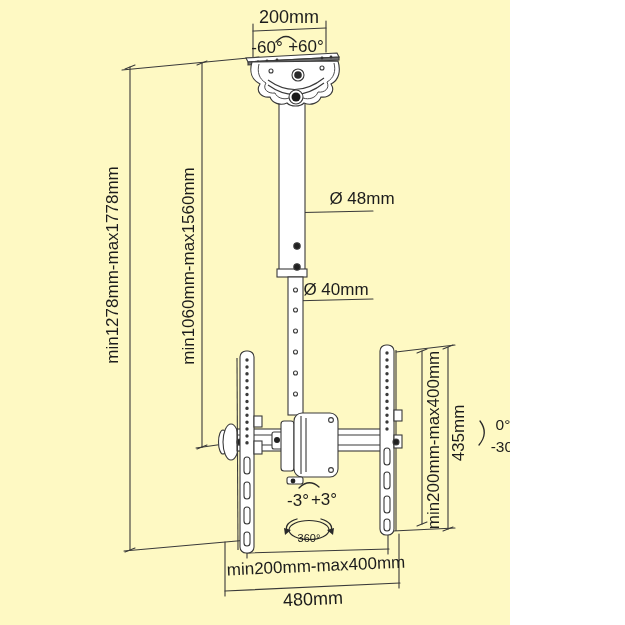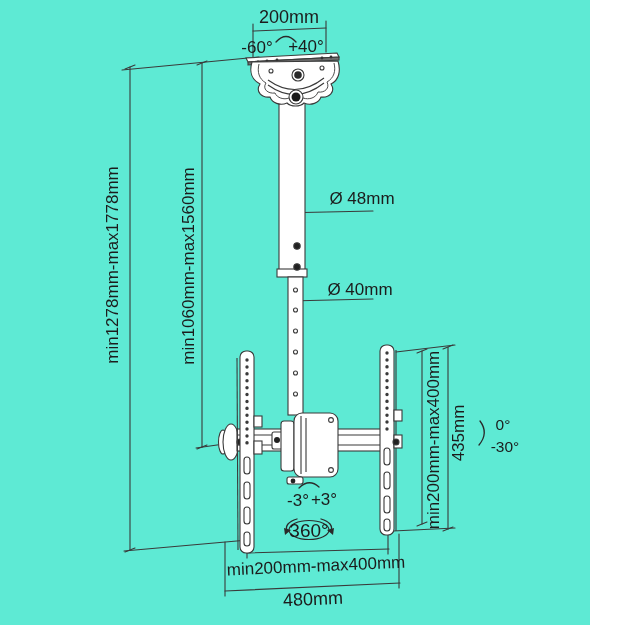--- a/index.html
+++ b/index.html
@@ -1,24 +1,24 @@
 <!DOCTYPE html>
 <html><head>
 <meta charset="utf-8">
 <style>
   html,body{margin:0;padding:0;background:#fff;}
-  #stage{position:relative;width:590px;height:625px;background:#5eead4;overflow:hidden;
+  #stage{position:relative;width:510px;height:625px;background:#fef9c3;overflow:hidden;
          font-family:"Liberation Sans",sans-serif;}
   #line-art{position:absolute;left:0;top:0;}
   .lbl{position:absolute;white-space:nowrap;color:#1c1c1c;font-size:17px;
        transform:translate(-50%,-50%);line-height:1;}
   .lbl.rot{transform:translate(-50%,-50%) rotate(-90deg);}
   .lbl.tilt{transform:translate(-50%,-50%) rotate(-2.5deg);}
   .lbl.md{font-size:15.5px;}
-  .lbl.sm{font-size:19px;}
+  .lbl.sm{font-size:11px;margin-top:8px;}
   .lbl.lg{font-size:18px;}
 </style>
 </head>
 <body>
 
 <div id="stage">
 
   <svg id="line-art" width="625" height="625" viewBox="0 0 625 625">
 
     <g stroke="#3a3a3a" stroke-width="1.1" fill="none" stroke-linecap="round">
@@ -153,26 +153,26 @@
       <path d="M299,488 Q309,478 319,487"></path>
       <ellipse cx="309" cy="530" rx="20" ry="9.5" stroke-width="1.1"></ellipse>
       <path d="M297,519 Q284,523 287,531"></path>
       <polygon points="284,528 291,530 285,535" fill="#2a2a2a" stroke="none"></polygon>
       <path d="M321,519 Q334,523 331,531"></path>
       <polygon points="334,528 327,530 333,535" fill="#2a2a2a" stroke="none"></polygon>
     </g>
   </svg>
 
   <div class="lbl lg" style="left:289px;top:17px">200mm</div>
-  <div class="lbl" style="left:257px;top:47px">-60°</div>
-  <div class="lbl" style="left:306px;top:46px">+40°</div>
+  <div class="lbl" style="left:267px;top:47px">-60°</div>
+  <div class="lbl" style="left:306px;top:46px">+60°</div>
   <div class="lbl rot" style="left:112px;top:265px">min1278mm-max1778mm</div>
   <div class="lbl rot" style="left:188px;top:266px">min1060mm-max1560mm</div>
   <div class="lbl" style="left:362px;top:198px">Ø 48mm</div>
-  <div class="lbl" style="left:360px;top:289px">Ø 40mm</div>
+  <div class="lbl" style="left:336px;top:289px">Ø 40mm</div>
   <div class="lbl rot" style="left:433px;top:440px">min200mm-max400mm</div>
   <div class="lbl rot" style="left:458px;top:433px">435mm</div>
   <div class="lbl md" style="left:503px;top:425px">0°</div>
   <div class="lbl md" style="left:505px;top:447px">-30°</div>
   <div class="lbl" style="left:298px;top:500px">-3°</div>
   <div class="lbl" style="left:324px;top:499px">+3°</div>
   <div class="lbl sm" style="left:309px;top:530px">360°</div>
   <div class="lbl tilt" style="left:316px;top:566px">min200mm-max400mm</div>
   <div class="lbl lg tilt" style="left:313px;top:599px">480mm</div>
 </div>

